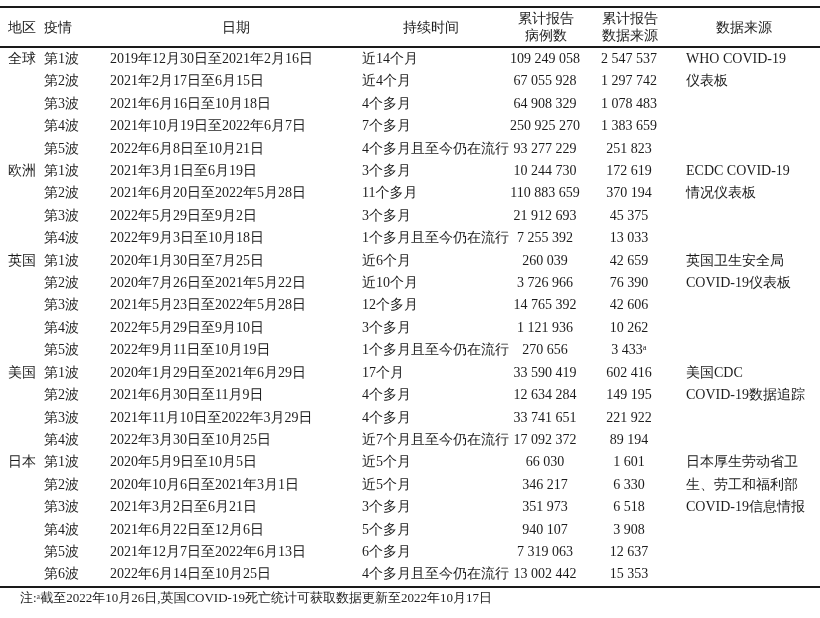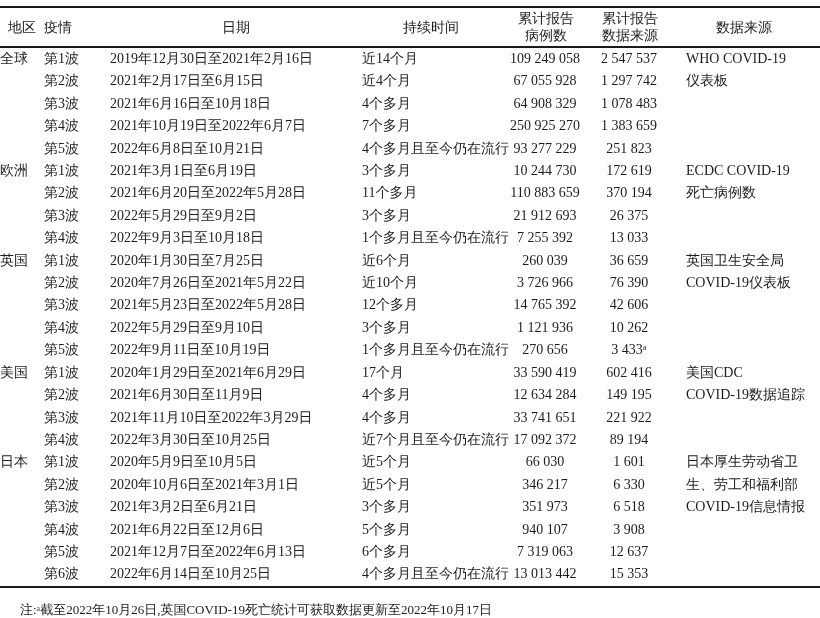--- a/index.html
+++ b/index.html
@@ -24,28 +24,28 @@
     height:38px;vertical-align:middle;text-align:center;padding:0;
     border-bottom:2px solid #1a1a1a;
   }
   thead th.h-left{text-align:left;}
   thead th .hl{display:block;}
   th.h-region{padding-left:8px;}
   tbody td{
     font-size:14px;line-height:22.4px;height:22.4px;
     padding:0;vertical-align:middle;white-space:nowrap;overflow:visible;
   }
-  td.region{padding-left:0;vertical-align:top;}
+  td.region{padding-left:8px;vertical-align:top;}
   td.wave{}
   td.date{}
   td.duration{}
   td.num{text-align:center;padding-right:2px;}
   td.source{vertical-align:top;padding-left:18px;line-height:22.4px;}
   .note{
-    font-size:13px;line-height:18px;margin-top:13px;padding-left:20px;
+    font-size:13px;line-height:18px;margin-top:1px;padding-left:20px;
     color:#1c1c1c;
   }
 </style>
 </head>
 <body>
 
 <div class="page">
   <table class="waves">
     <colgroup>
       <col class="c-region">
@@ -120,54 +120,54 @@
         </tr>
         <tr>
           <td class="region">欧洲</td>
           <td class="wave">第1波</td>
           <td class="date">2021年3月1日至6月19日</td>
           <td class="duration">3个多月</td>
           <td class="num">10 244 730</td>
           <td class="num">172 619</td>
           <td class="source" rowspan="4">
             <div>ECDC COVID-19</div>
-            <div>死亡病例数</div>
+            <div>情况仪表板</div>
           </td>
         </tr>
         <tr>
           <td class="region"></td>
           <td class="wave">第2波</td>
           <td class="date">2021年6月20日至2022年5月28日</td>
           <td class="duration">11个多月</td>
           <td class="num">110 883 659</td>
           <td class="num">370 194</td>
         </tr>
         <tr>
           <td class="region"></td>
           <td class="wave">第3波</td>
           <td class="date">2022年5月29日至9月2日</td>
           <td class="duration">3个多月</td>
           <td class="num">21 912 693</td>
-          <td class="num">26 375</td>
+          <td class="num">45 375</td>
         </tr>
         <tr>
           <td class="region"></td>
           <td class="wave">第4波</td>
           <td class="date">2022年9月3日至10月18日</td>
           <td class="duration">1个多月且至今仍在流行</td>
           <td class="num">7 255 392</td>
           <td class="num">13 033</td>
         </tr>
         <tr>
           <td class="region">英国</td>
           <td class="wave">第1波</td>
           <td class="date">2020年1月30日至7月25日</td>
           <td class="duration">近6个月</td>
           <td class="num">260 039</td>
-          <td class="num">36 659</td>
+          <td class="num">42 659</td>
           <td class="source" rowspan="5">
             <div>英国卫生安全局</div>
             <div>COVID-19仪表板</div>
           </td>
         </tr>
         <tr>
           <td class="region"></td>
           <td class="wave">第2波</td>
           <td class="date">2020年7月26日至2021年5月22日</td>
           <td class="duration">近10个月</td>
@@ -277,19 +277,19 @@
           <td class="date">2021年12月7日至2022年6月13日</td>
           <td class="duration">6个多月</td>
           <td class="num">7 319 063</td>
           <td class="num">12 637</td>
         </tr>
         <tr>
           <td class="region"></td>
           <td class="wave">第6波</td>
           <td class="date">2022年6月14日至10月25日</td>
           <td class="duration">4个多月且至今仍在流行</td>
-          <td class="num">13 013 442</td>
+          <td class="num">13 002 442</td>
           <td class="num">15 353</td>
         </tr>
       </tbody>
   </table>
   <div class="note">注:ᵃ截至2022年10月26日,英国COVID-19死亡统计可获取数据更新至2022年10月17日</div>
 </div>
 
 </body></html>

